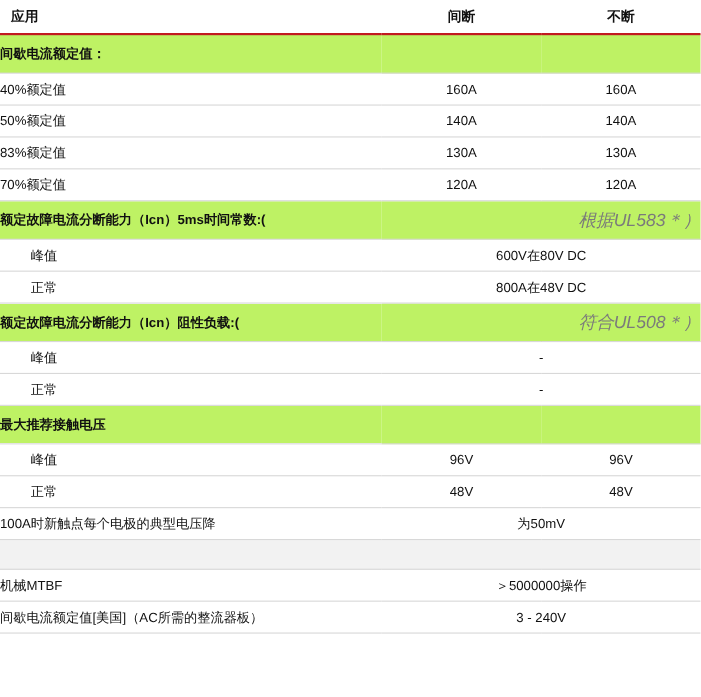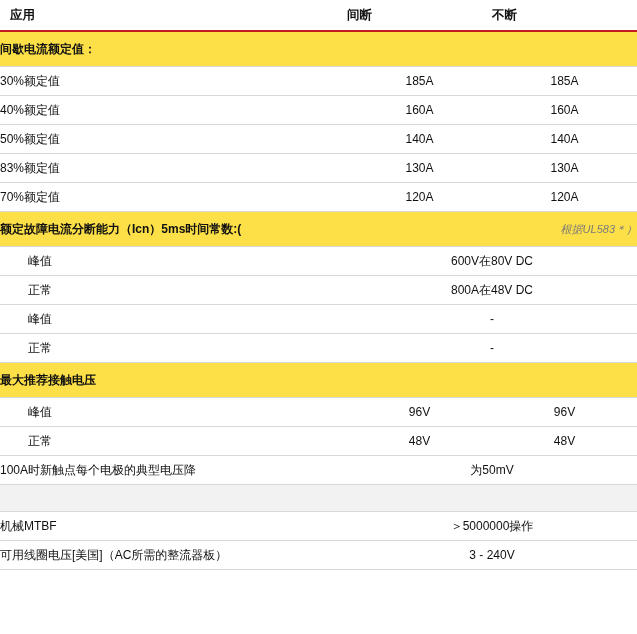--- a/index.html
+++ b/index.html
@@ -30,29 +30,29 @@
   col.c-b { width: 145px; }
 
   .hdr td {
     height: 30px;
     font-weight: bold;
     font-size: 12.5px;
     border-bottom: 2px solid #c11a20;
     background: #ffffff;
   }
   .hdr td.lbl { padding-left: 10px; text-align: left; }
-  .hdr td.ctr { text-align: left; }
+  .hdr td.ctr { text-align: center; }
 
   tr.row td {
     height: 28px;
     border-bottom: 1px solid #d8d8d8;
     background: #ffffff;
   }
   tr.row.shade td {
-    background: #fde047;
+    background: #bef264;
   }
   td.lbl {
     padding-left: 10px;
     text-align: left;
     white-space: nowrap;
     overflow: hidden;
   }
   td.lbl.indent {
     padding-left: 28px;
   }
@@ -60,21 +60,21 @@
     font-weight: bold;
   }
   td.ctr {
     text-align: center;
   }
   td.note {
     text-align: right;
     padding-right: 10px;
     font-style: italic;
     color: #7b7b7b;
-    font-size: 11px;
+    font-size: 16px;
   }
   tr.row.tall td {
     height: 34px;
   }
   tr.spacer td {
     height: 26px;
     background: #f2f2f2;
     border-bottom: 1px solid #d8d8d8;
   }
 </style>
@@ -90,25 +90,20 @@
   <tbody>
     <tr class="hdr">
       <td class="lbl">应用</td>
       <td class="ctr">间断</td>
       <td class="ctr">不断</td>
     </tr>
       <tr class="row shade tall">
         <td class="lbl bold">间歇电流额定值：</td>
         <td class="ctr"></td>
         <td class="ctr"></td>
-      </tr>
-      <tr class="row">
-        <td class="lbl">30%额定值</td>
-        <td class="ctr">185A</td>
-        <td class="ctr">185A</td>
       </tr>
       <tr class="row">
         <td class="lbl">40%额定值</td>
         <td class="ctr">160A</td>
         <td class="ctr">160A</td>
       </tr>
       <tr class="row">
         <td class="lbl">50%额定值</td>
         <td class="ctr">140A</td>
         <td class="ctr">140A</td>
@@ -127,20 +122,24 @@
         <td class="lbl bold">额定故障电流分断能力（Icn）5ms时间常数:(</td>
         <td colspan="2" class="note">根据UL583＊）</td>
       </tr>
       <tr class="row">
         <td class="lbl indent">峰值</td>
         <td colspan="2" class="ctr">600V在80V DC</td>
       </tr>
       <tr class="row">
         <td class="lbl indent">正常</td>
         <td colspan="2" class="ctr">800A在48V DC</td>
+      </tr>
+      <tr class="row shade tall">
+        <td class="lbl bold">额定故障电流分断能力（Icn）阻性负载:(</td>
+        <td colspan="2" class="note">符合UL508＊）</td>
       </tr>
       <tr class="row">
         <td class="lbl indent">峰值</td>
         <td colspan="2" class="ctr">-</td>
       </tr>
       <tr class="row">
         <td class="lbl indent">正常</td>
         <td colspan="2" class="ctr">-</td>
       </tr>
       <tr class="row shade tall">
@@ -163,17 +162,17 @@
         <td colspan="2" class="ctr">为50mV</td>
       </tr>
       <tr class="spacer">
         <td colspan="3"></td>
       </tr>
       <tr class="row">
         <td class="lbl">机械MTBF</td>
         <td colspan="2" class="ctr">＞5000000操作</td>
       </tr>
       <tr class="row">
-        <td class="lbl">可用线圈电压[美国]（AC所需的整流器板）</td>
+        <td class="lbl">间歇电流额定值[美国]（AC所需的整流器板）</td>
         <td colspan="2" class="ctr">3 - 240V</td>
       </tr>
     </tbody>
 </table>
 
 </body></html>

